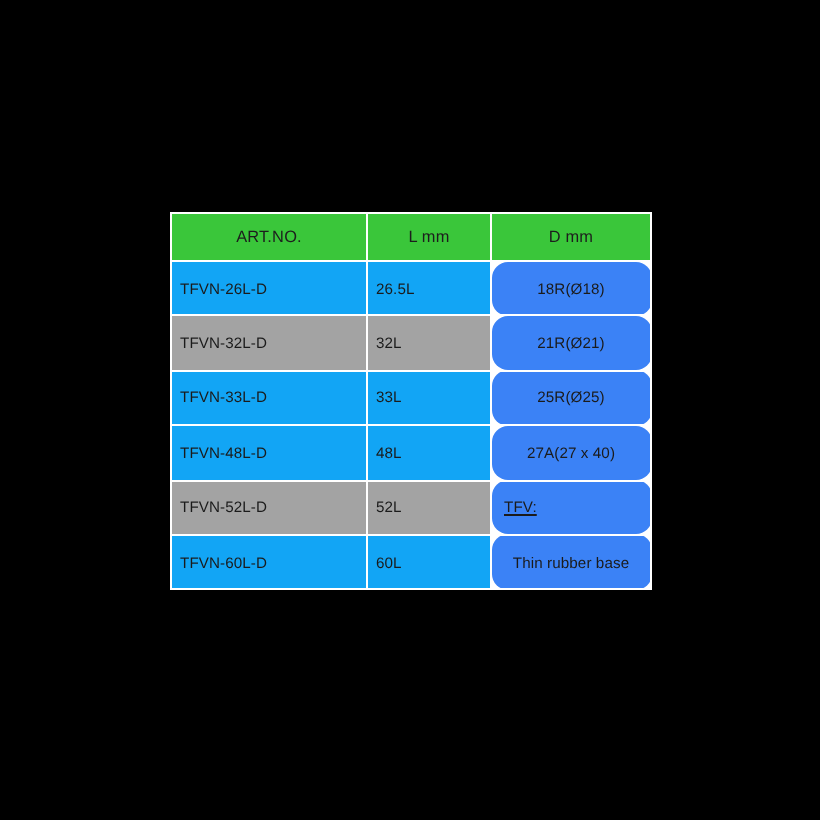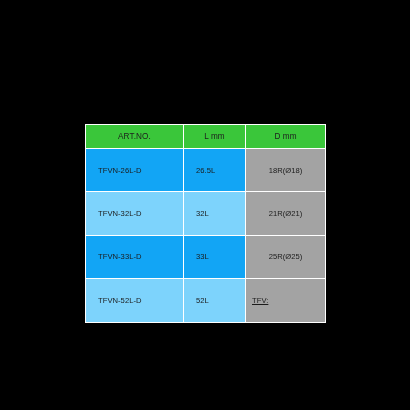--- a/index.html
+++ b/index.html
@@ -16,21 +16,21 @@
   #canvas {
     position: relative;
     width: 410px;
     height: 410px;
     background: #000000;
   }
   
   #spec-table-wrap {
     position: absolute;
     left: 85px;
-    top: 124px;
+    top: 106px;
     width: 240px;
     height: 189px;
     background: #ffffff;
   }
   table.spec {
     width: 240px;
     height: 189px;
     border-collapse: collapse;
     table-layout: fixed;
   }
@@ -45,47 +45,48 @@
     font-weight: normal;
     text-align: center;
     height: 23px;
     padding: 0;
     border: 1px solid #ffffff;
     letter-spacing: 0.1px;
   }
   table.spec td {
     font-size: 7.6px;
     color: #1b1b1b;
-    padding: 12px;
+    padding: 4px;
     height: 18.4px;
     border: 1px solid #ffffff;
     letter-spacing: 0.05px;
   }
   
   td.art {
     text-align: left;
     padding-left: 4px;
   }
   td.len {
     text-align: left;
   }
   tr.odd td.art, tr.odd td.len {
     background: #12a5f5;
   }
   tr.even td.art, tr.even td.len {
-    background: #7dd3fc;
+    background: #a3a3a3;
   }
   
   td.dia {
-    background: #a3a3a3;
+    background: #3b82f6;
     text-align: center;
     border-left: 1px solid #ffffff;
     border-right: 1px solid #ffffff;
     border-top: none;
     border-bottom: none;
+    border-radius: 8px;
   }
   tr.r-first td.dia { border-top: 1px solid #ffffff; }
   tr.r-last  td.dia { border-bottom: 1px solid #ffffff; }
 
   td.dia.left-align {
     text-align: left;
     padding-left: 6px;
     text-decoration: underline;
   }
 </style>
@@ -117,22 +118,32 @@
           <tr class="even">
             <td class="art">TFVN-32L-D</td>
             <td class="len">32L</td>
             <td class="dia">21R(Ø21)</td>
           </tr>
           <tr class="odd">
             <td class="art">TFVN-33L-D</td>
             <td class="len">33L</td>
             <td class="dia">25R(Ø25)</td>
           </tr>
+          <tr class="odd">
+            <td class="art">TFVN-48L-D</td>
+            <td class="len">48L</td>
+            <td class="dia">27A(27 x 40)</td>
+          </tr>
           <tr class="even">
             <td class="art">TFVN-52L-D</td>
             <td class="len">52L</td>
             <td class="dia left-align">TFV:</td>
+          </tr>
+          <tr class="odd r-last">
+            <td class="art">TFVN-60L-D</td>
+            <td class="len">60L</td>
+            <td class="dia">Thin rubber base</td>
           </tr>
         </tbody>
     </table>
   </div>
 
 </div>
 
 </body></html>

